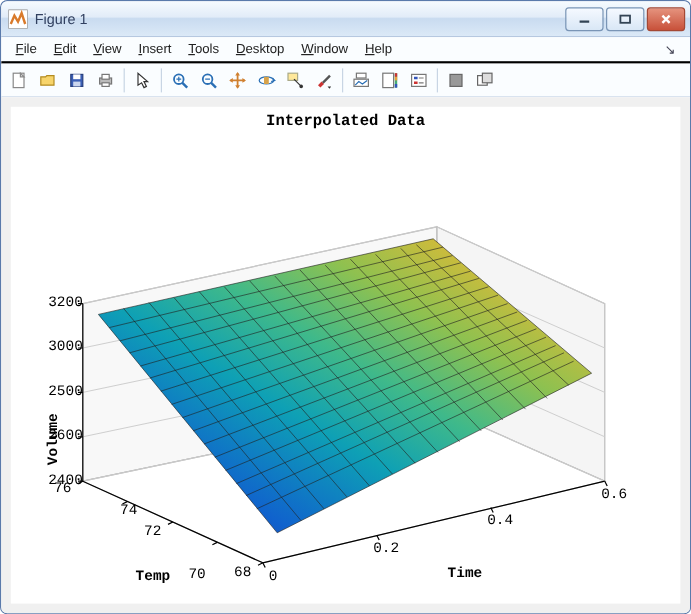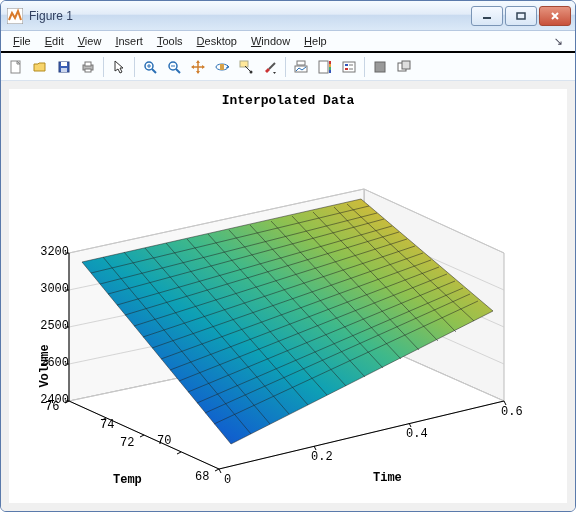--- a/index.html
+++ b/index.html
@@ -300,21 +300,21 @@
 
       <div class="tick-text" style="right:498px; top:304px;">2400</div>
       <div class="tick-text" style="right:498px; top:267px;">2600</div>
       <div class="tick-text" style="right:498px; top:230px;">2500</div>
       <div class="tick-text" style="right:498px; top:193px;">3000</div>
       <div class="tick-text" style="right:498px; top:156px;">3200</div>
 
       <div class="tick-text" style="left:36px; top:311px;">76</div>
       <div class="tick-text" style="left:58px; top:329px;margin-left:33px;">74</div>
       <div class="tick-text" style="left:111px; top:347px;text-align:right;">72</div>
-      <div class="tick-text" style="left:148px; top:345px;text-align:center;">70</div>
+      <div class="tick-text" style="left:148px; top:383px;text-align:center;">70</div>
       <div class="tick-text" style="left:186px; top:381px;">68</div>
 
       <div class="tick-text" style="left:215px; top:384px;">0</div>
       <div class="tick-text" style="left:302px; top:361px;">0.2</div>
       <div class="tick-text" style="left:397px; top:338px;">0.4</div>
       <div class="tick-text" style="left:492px; top:316px;">0.6</div>
 
       <div class="axis-label" style="left:14px; top:270px; transform:rotate(-90deg);">Volume</div>
       <div class="axis-label" style="left:104px; top:384px;">Temp</div>
       <div class="axis-label" style="left:364px; top:382px;">Time</div>

